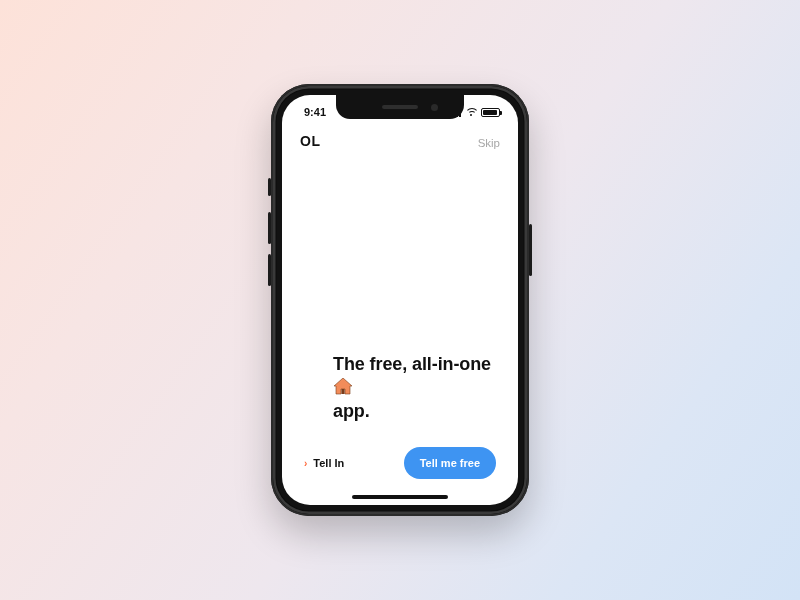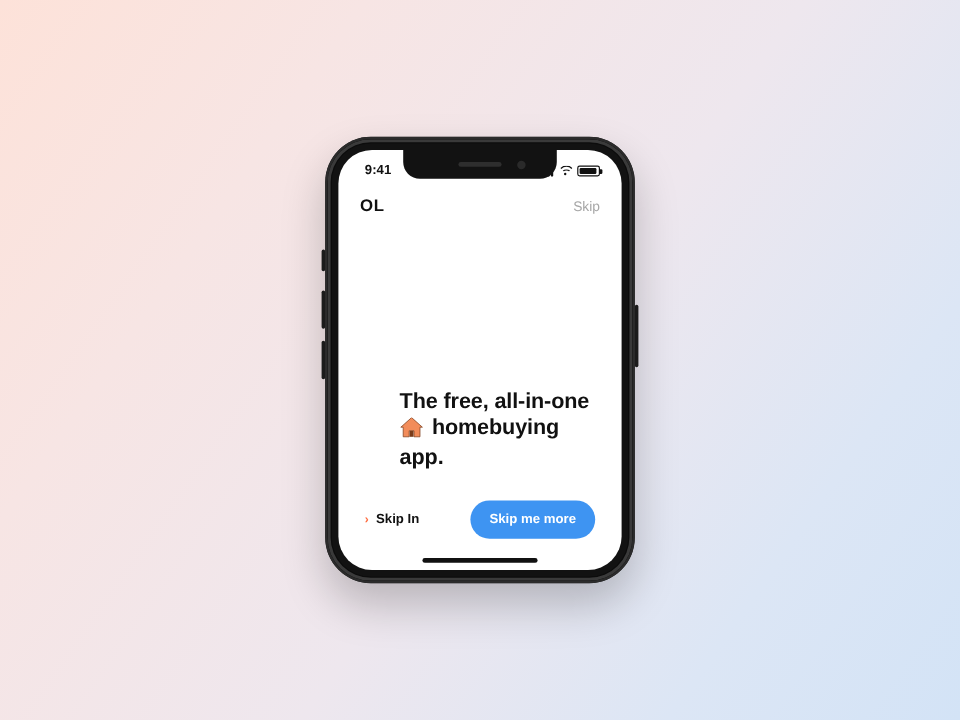--- a/index.html
+++ b/index.html
@@ -6,21 +6,21 @@
   html, body { width: 800px; height: 600px; overflow: hidden; font-family: -apple-system, BlinkMacSystemFont, 'Segoe UI', Helvetica, Arial, sans-serif; }
   body {
     background: linear-gradient(125deg, #fde2d9 0%, #f7e5e4 25%, #eee7ee 55%, #dce6f5 80%, #d3e3f6 100%);
     display: flex;
     align-items: center;
     justify-content: center;
   }
 
   .phone {
     width: 258px;
-    height: 372px;
+    height: 432px;
     background: #121212;
     border-radius: 38px;
     padding: 11px;
     position: relative;
     box-shadow: 0 18px 36px rgba(0,0,0,0.22), inset 0 0 0 2px #2b2b2b;
   }
   .phone::before {
     content: "";
     position: absolute;
     inset: 2px;
@@ -202,28 +202,28 @@
 
     <div class="hero">
       <h1>
         <span>The free, all-in-one</span><br>
         <span class="house">
           <svg width="20" height="17" viewBox="0 0 20 17">
             <polygon points="10,0 19,8 17,8 17,16 12,16 12,11 8,11 8,16 3,16 3,8 1,8" fill="#f28c5a" stroke="#7a3c1a" stroke-width="0.6" stroke-linejoin="round"></polygon>
             <rect x="8.4" y="11" width="3.2" height="5" fill="#7a3c1a"></rect>
           </svg>
         </span>
-        <span>homebuying</span><br>
+        <br>
         <span>app.</span>
       </h1>
     </div>
 
     <div class="actions">
       <button class="signin">
         <span class="chev">›</span>
-        <span>Skip In</span>
+        <span>Tell In</span>
       </button>
-      <button class="cta">Skip me more</button>
+      <button class="cta">Tell me free</button>
     </div>
 
     <div class="home-indicator"></div>
   </div>
 </div>
 
 </body></html>

